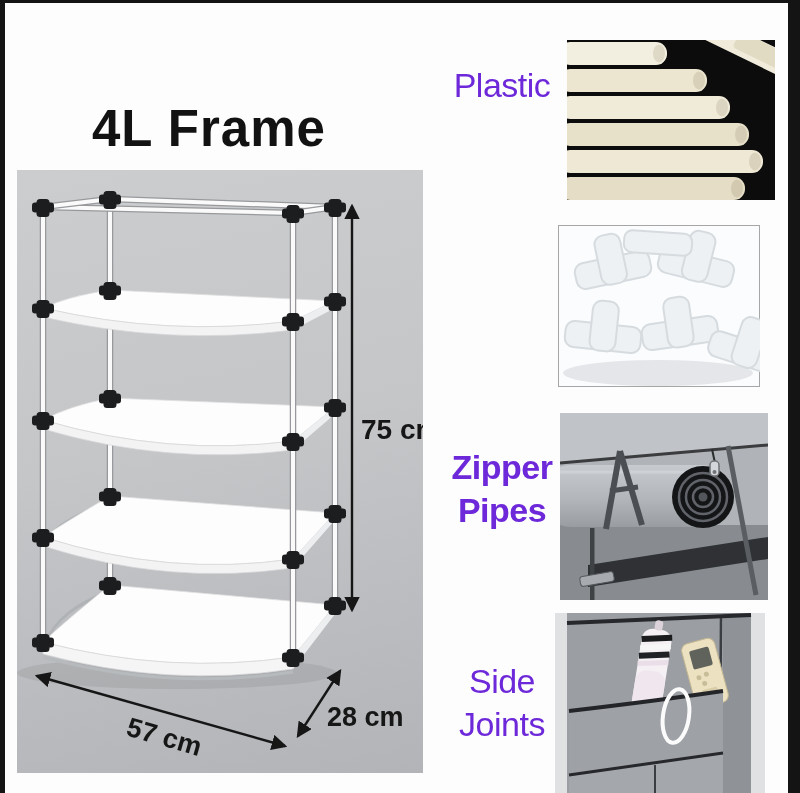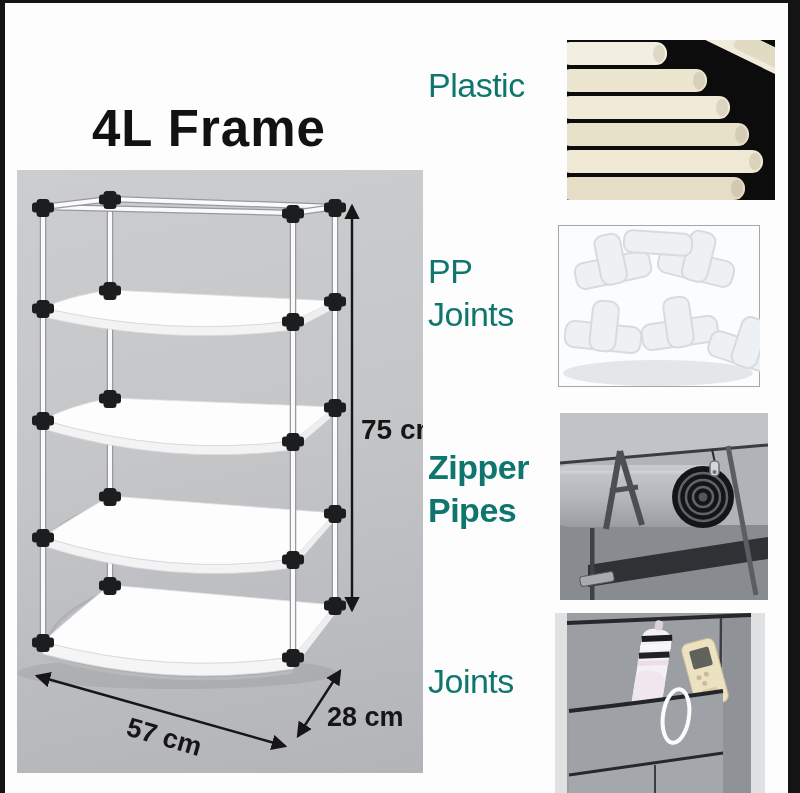--- a/index.html
+++ b/index.html
@@ -15,22 +15,22 @@
     position:absolute;left:92px;top:99px;
     font-size:51px;font-weight:700;letter-spacing:1px;color:#121212;
     white-space:nowrap;
   }
   .left-photo{
     position:absolute;left:17px;top:170px;width:406px;height:603px;
     background:linear-gradient(168deg,#cccdce 0%,#c5c6c8 45%,#b2b4b8 100%);
   }
   .left-photo svg{position:absolute;left:0;top:0;}
   .feature-label{
-    position:absolute;left:428px;width:148px;
-    font-size:34px;line-height:43px;color:#0f766e;letter-spacing:-0.5px;
+    position:absolute;left:428px;width:148px;text-align:center;
+    font-size:34px;line-height:43px;color:#6d28d9;letter-spacing:-0.5px;
   }
   .fl-1{top:64px;} .fl-2{top:250px;} .fl-3{top:446px;font-weight:bold;} .fl-4{top:660px;}
   .feature-photo{position:absolute;overflow:hidden;}
   .fp-1{left:567px;top:40px;width:208px;height:160px;}
   .fp-2{left:558px;top:225px;width:202px;height:162px;}
   .fp-3{left:560px;top:413px;width:208px;height:187px;}
   .fp-4{left:555px;top:613px;width:210px;height:180px;}
   .feature-photo svg{display:block;}
   .dim-text{font-family:"Liberation Sans",sans-serif;font-weight:600;fill:#161616;}
 </style>
@@ -144,29 +144,26 @@
 
       <text class="dim-text" x="344" y="269" font-size="28">75 cm</text>
       <text class="dim-text" transform="translate(108,565) rotate(16)" x="0" y="0" font-size="27">57 cm</text>
       <text class="dim-text" x="310" y="556" font-size="27">28 cm</text>
     </svg>
   </div>
 
   <div class="feature-label fl-1">
     <div>Plastic</div>
   </div>
-  <div class="feature-label fl-2">
-    <div>PP</div>
-    <div>Joints</div>
-  </div>
   <div class="feature-label fl-3">
     <div>Zipper</div>
     <div>Pipes</div>
   </div>
   <div class="feature-label fl-4">
+    <div>Side</div>
     <div>Joints</div>
   </div>
 
   <div class="feature-photo fp-1">
     <svg width="208" height="160" viewBox="0 0 208 160">
       <rect width="208" height="160" fill="#0c0c0c"></rect>
       <g transform="translate(178,6) rotate(26)">
           <rect x="-46" y="-12" width="92" height="24" rx="5" fill="#f0ebdb"></rect>
         </g>
       <g transform="translate(200,14) rotate(26)">

